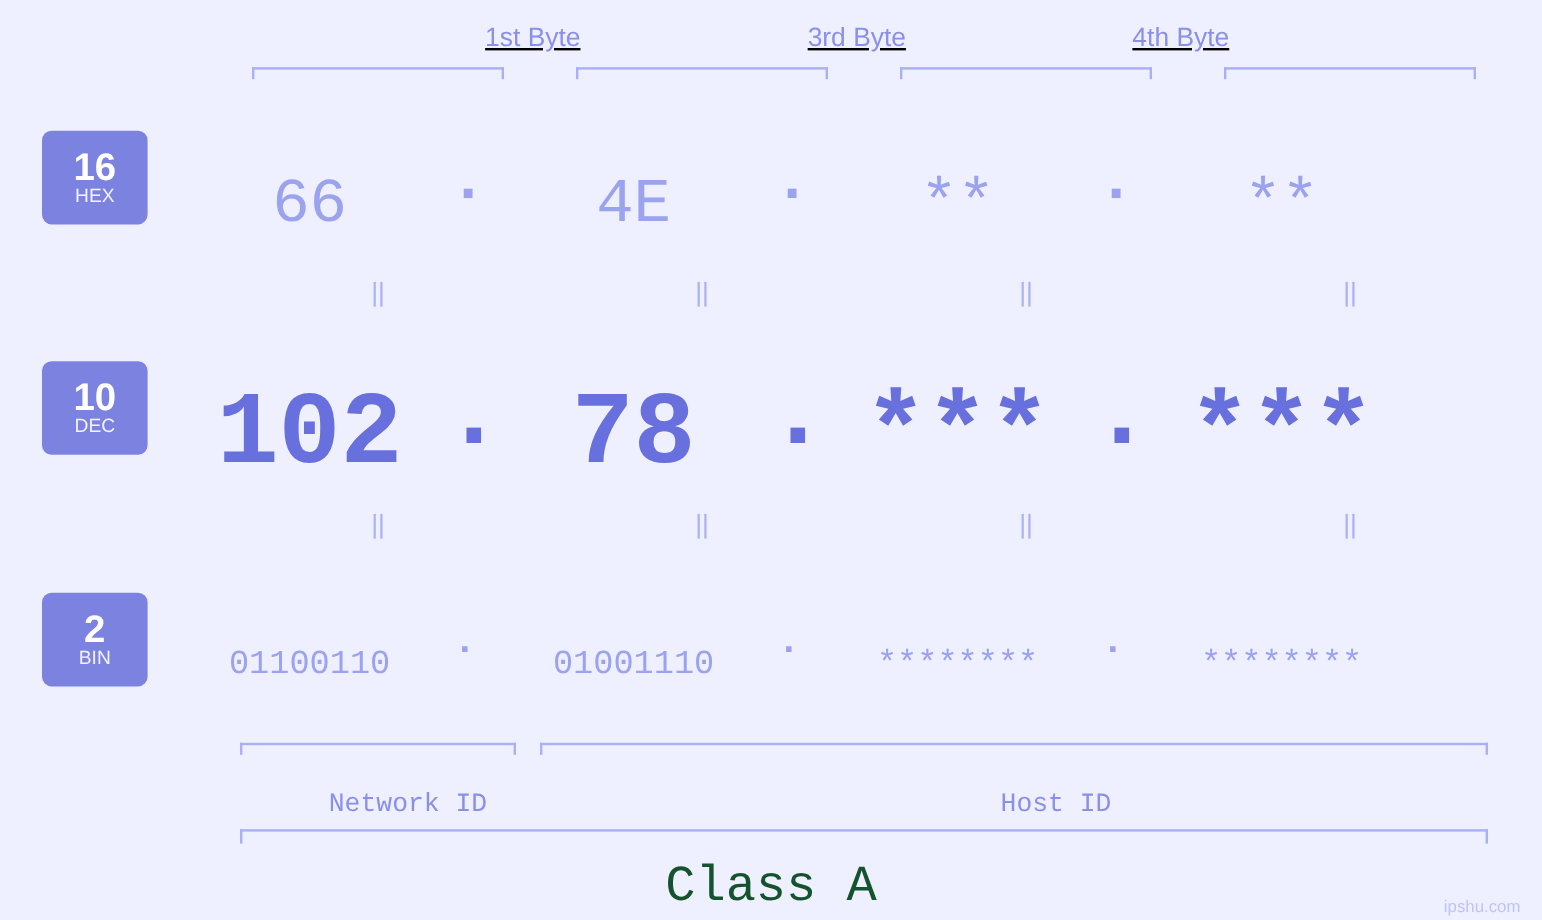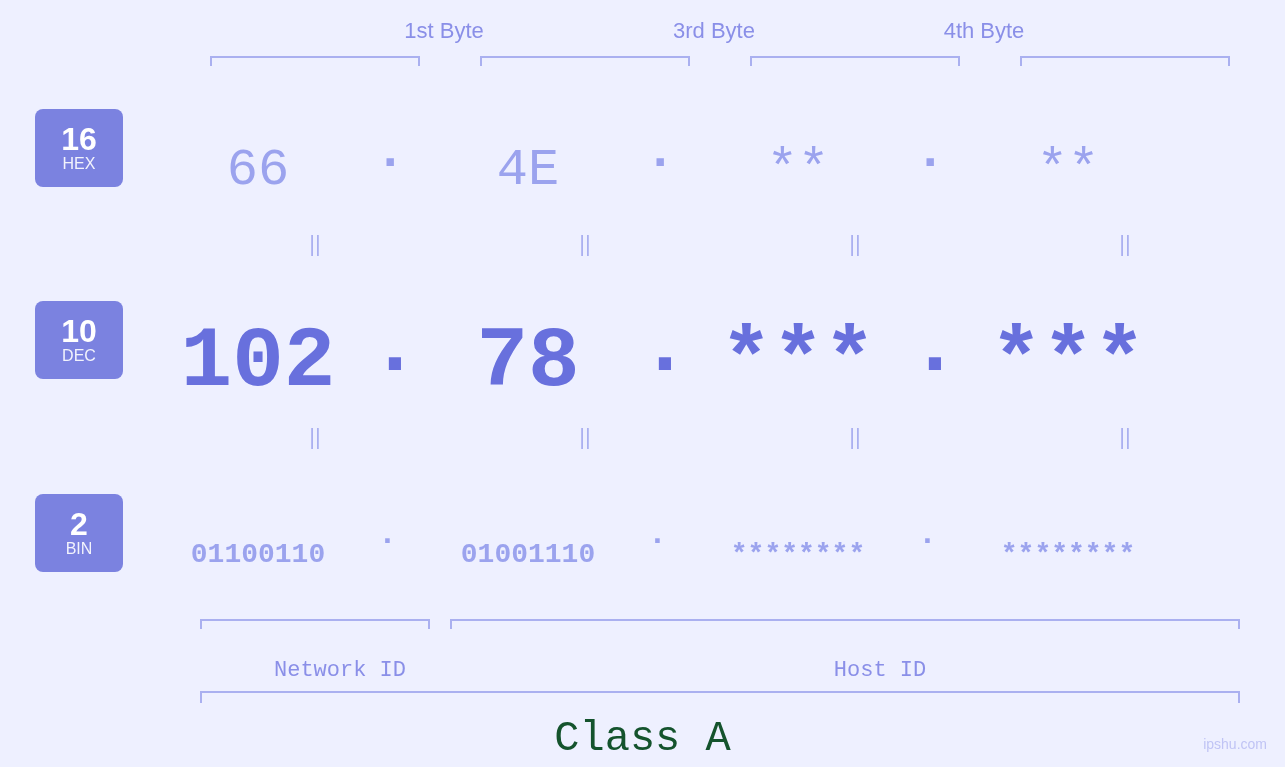--- a/index.html
+++ b/index.html
@@ -22,20 +22,21 @@
       padding: 0;
     }
 
     
     .byte-headers {
       display: flex;
       width: 100%;
       padding: 18px 12px 0 0;
       justify-content: center;
       align-items: center;
+      text-decoration: underline;
     }
 
     .left-spacer {
       width: 155px;
       flex-shrink: 0;
     }
 
     .byte-col {
       width: 270px;
       text-align: center;
@@ -162,21 +163,21 @@
     .dec-val {
       font-size: 86px;
       color: #6870dd;
       font-weight: 700;
     }
 
     
     .bin-val {
       font-size: 28px;
       color: #9ba3ee;
-      font-weight: 700;
+      font-weight: 400;
     }
 
     .dot-sep {
       font-size: 52px;
       color: #9ba3ee;
       width: 0;
       position: relative;
       left: -10px;
       font-family: Arial, sans-serif;
       font-weight: bold;
@@ -327,21 +328,21 @@
     .class-label {
       font-size: 42px;
       color: #14532d;
       font-family: 'Courier New', Courier, monospace;
       font-weight: 400;
     }
 
     .watermark {
       position: absolute;
       right: 18px;
-      bottom: 15px;
+      bottom: 4px;
       color: #c0c4f5;
       font-size: 14px;
       font-family: Arial, sans-serif;
     }
 
     
     .bin-bracket-row {
       display: flex;
       width: 100%;
       justify-content: center;

